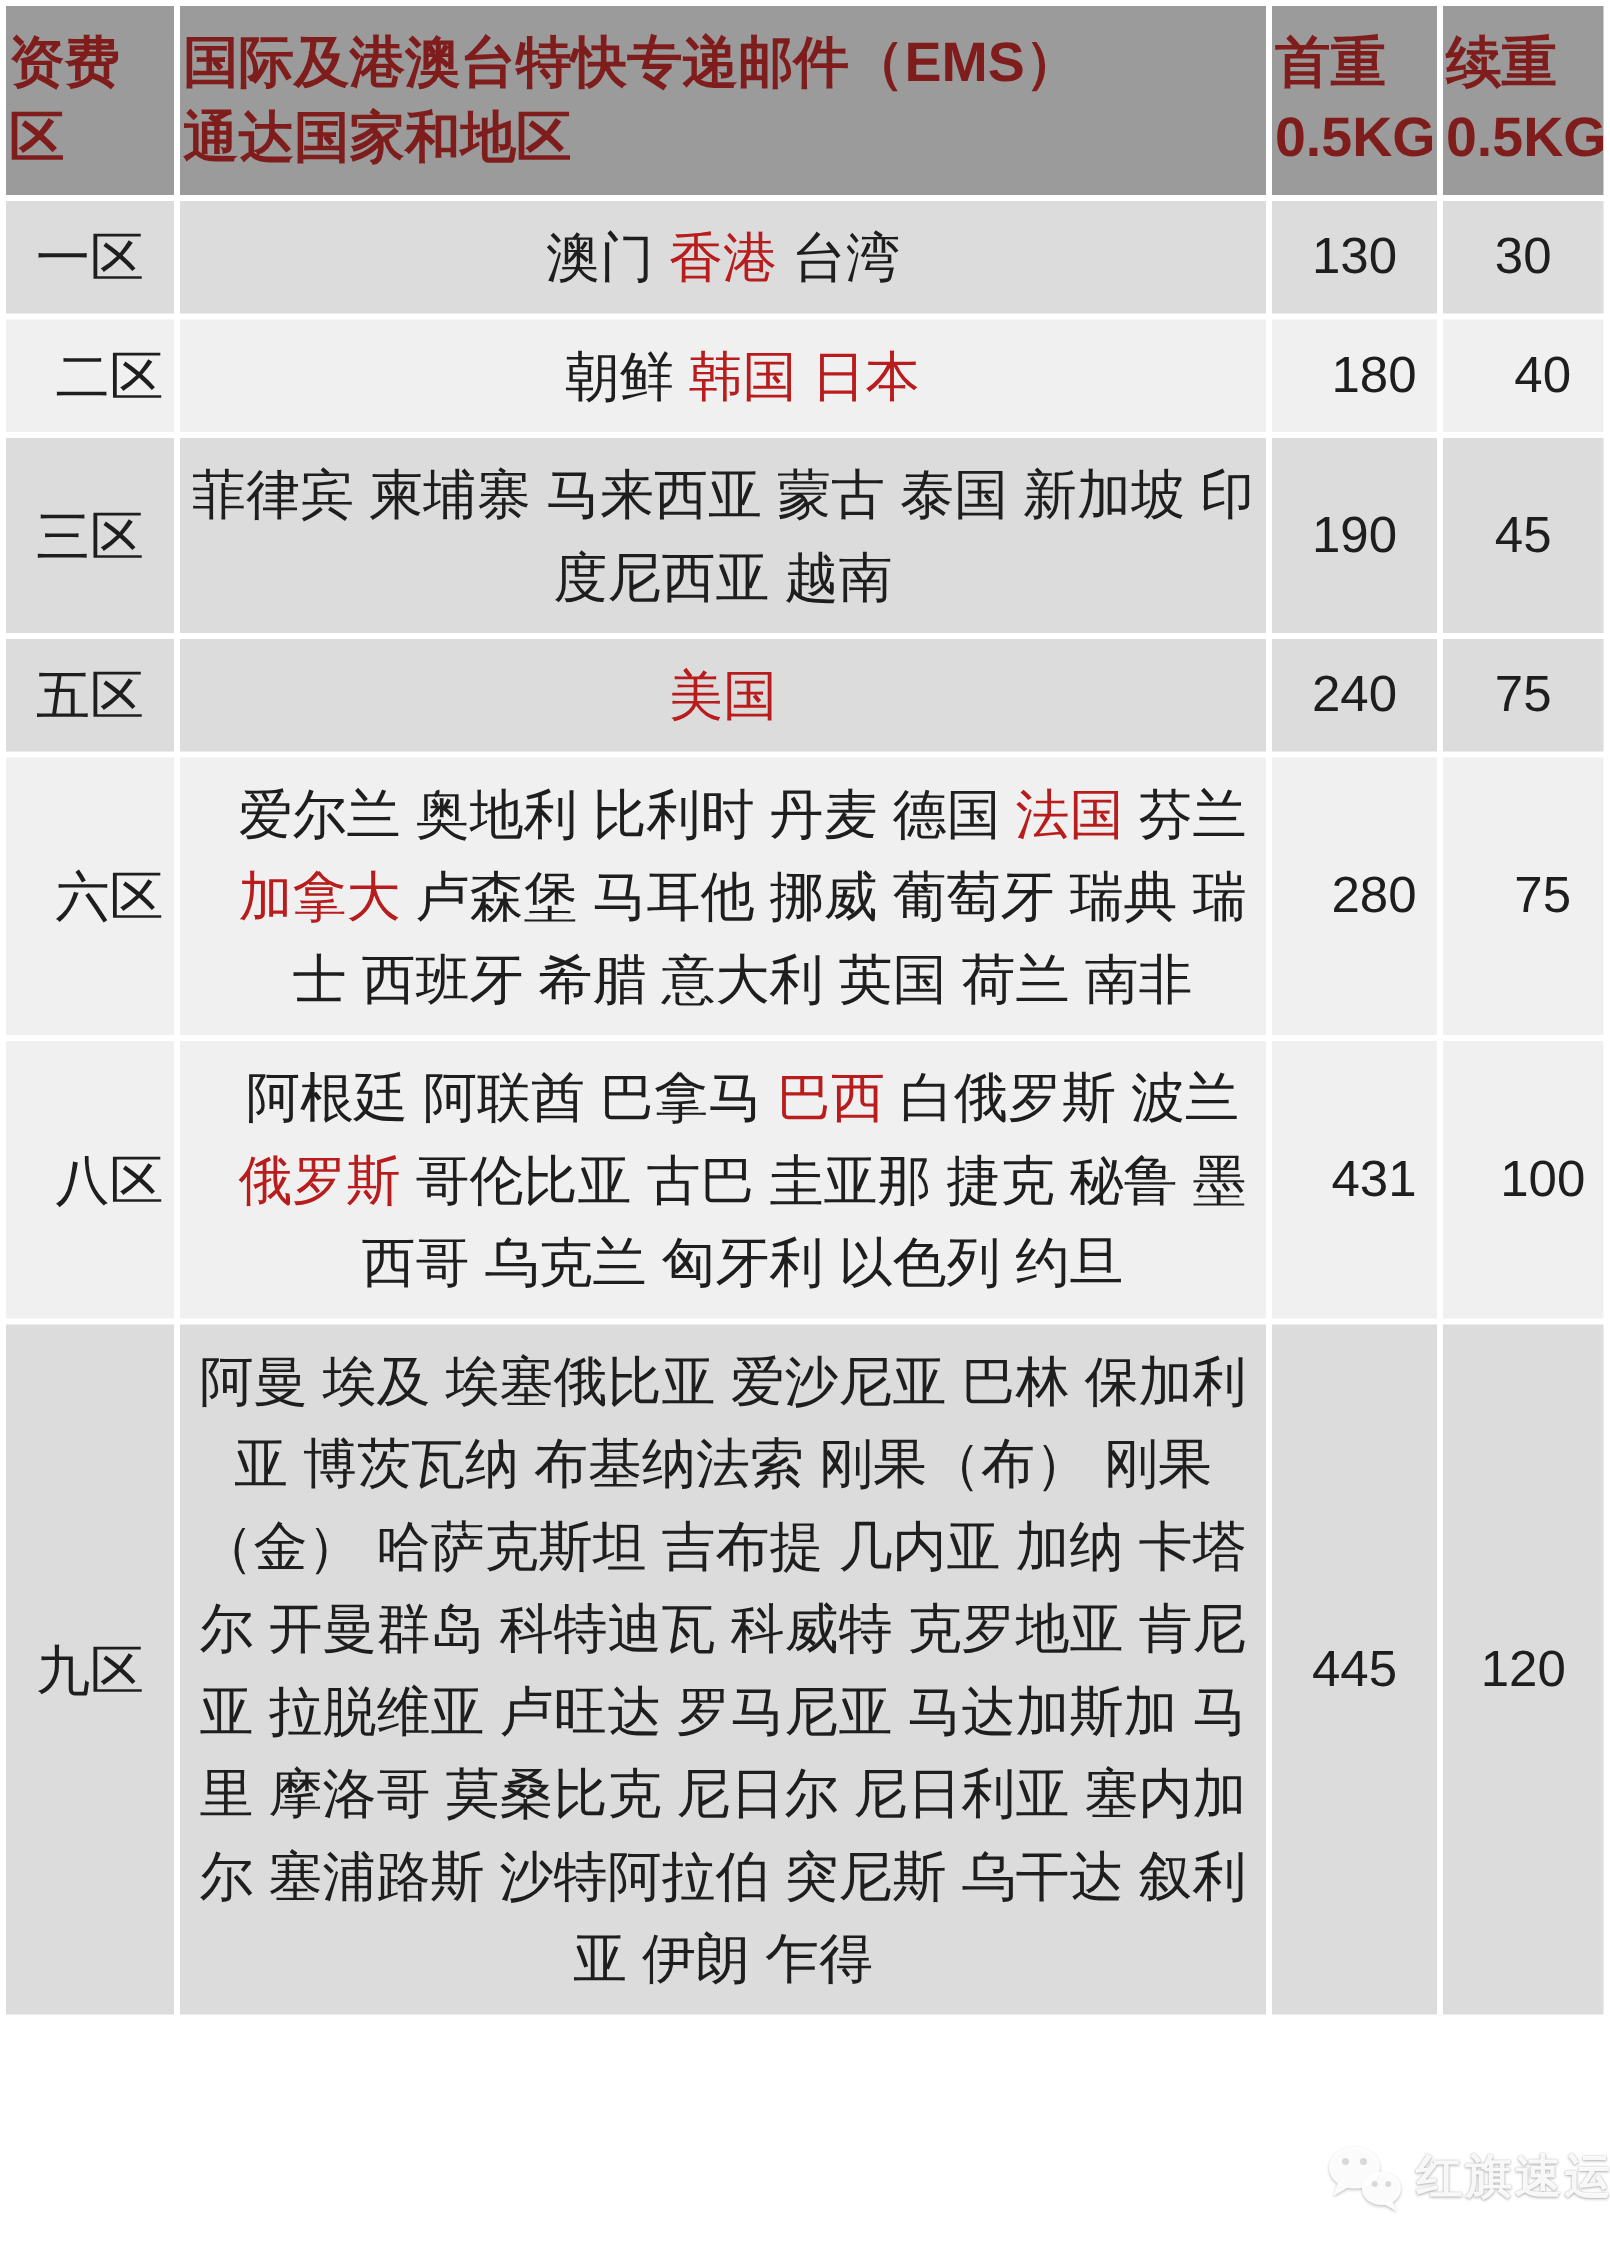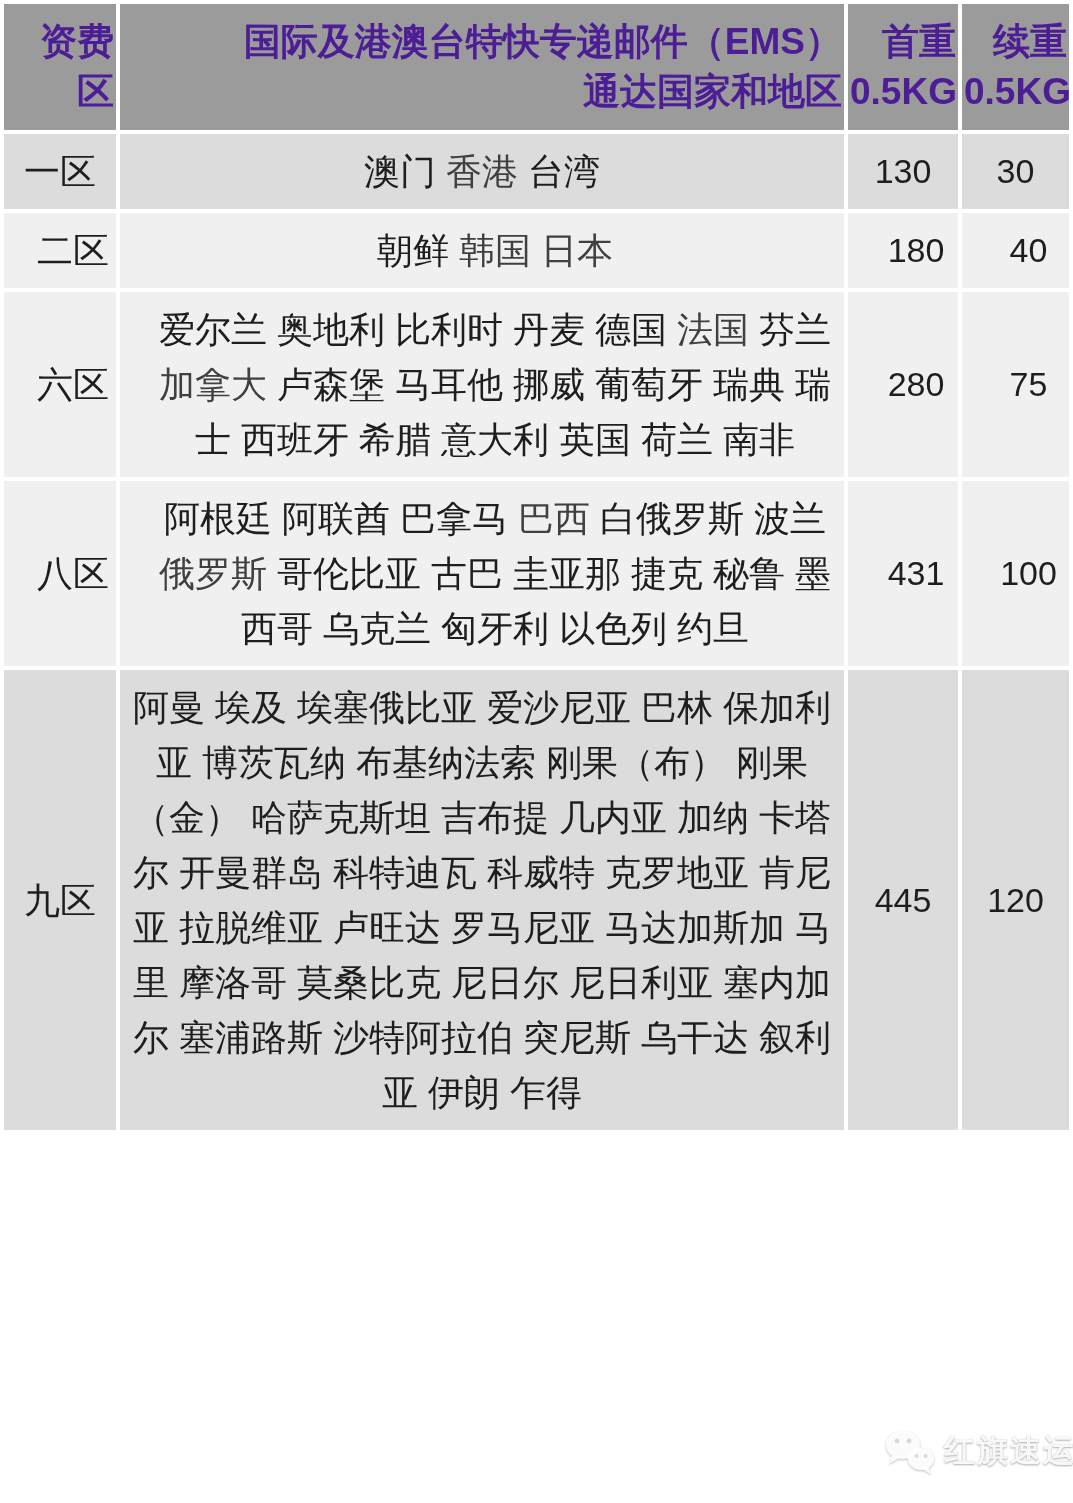--- a/index.html
+++ b/index.html
@@ -25,40 +25,40 @@
     width: 1073px;
     table-layout: fixed;
   }
   col.c-zone { width: 112px; }
   col.c-dest { width: 724px; }
   col.c-first { width: 110px; }
   col.c-add { width: 107px; }
 
   thead th {
     background: #9b9b9b;
-    color: #4c1d95;
+    color: #7f1d1d;
     font-weight: bold;
     font-size: 37px;
     line-height: 50px;
     padding: 13px 2px;
-    text-align: right;
+    text-align: left;
     vertical-align: middle;
   }
   tbody td {
     font-size: 36px;
     line-height: 55px;
     color: #1e1e1e;
     text-align: center;
     vertical-align: middle;
     padding: 10px 6px;
     margin-top: 40px;
   }
   tr.shade-dark td { background: #dcdcdc; }
   tr.shade-light td { background: #f0f0f0; padding-left: 32px; }
-  .red { color: #404040; }
+  .red { color: #b91c1c; }
   td.col-zone { font-size: 36px; }
   td.col-num { font-size: 34px; }
 
   .watermark {
     position: absolute;
     left: 884px;
     top: 1428px;
     display: flex;
     align-items: center;
     gap: 8px;
@@ -113,20 +113,32 @@
           <td class="col-dest"><span>澳门 </span><span class="red">香港</span><span> 台湾</span></td>
           <td class="col-num">130</td>
           <td class="col-num">30</td>
         </tr>
         <tr class="shade-light">
           <td class="col-zone">二区</td>
           <td class="col-dest"><span>朝鲜 </span><span class="red">韩国 日本</span></td>
           <td class="col-num">180</td>
           <td class="col-num">40</td>
         </tr>
+        <tr class="shade-dark">
+          <td class="col-zone">三区</td>
+          <td class="col-dest"><span>菲律宾 柬埔寨 马来西亚 蒙古 泰国 新加坡 印度尼西亚 越南</span></td>
+          <td class="col-num">190</td>
+          <td class="col-num">45</td>
+        </tr>
+        <tr class="shade-dark">
+          <td class="col-zone">五区</td>
+          <td class="col-dest"><span class="red">美国</span></td>
+          <td class="col-num">240</td>
+          <td class="col-num">75</td>
+        </tr>
         <tr class="shade-light">
           <td class="col-zone">六区</td>
           <td class="col-dest"><span>爱尔兰 奥地利 比利时 丹麦 德国 </span><span class="red">法国</span><span> 芬兰 </span><span class="red">加拿大</span><span> 卢森堡 马耳他 挪威 葡萄牙 瑞典 瑞士 西班牙 希腊 意大利 英国 荷兰 南非</span></td>
           <td class="col-num">280</td>
           <td class="col-num">75</td>
         </tr>
         <tr class="shade-light">
           <td class="col-zone">八区</td>
           <td class="col-dest"><span>阿根廷 阿联酋 巴拿马 </span><span class="red">巴西</span><span> 白俄罗斯 波兰 </span><span class="red">俄罗斯</span><span> 哥伦比亚 古巴 圭亚那 捷克 秘鲁 墨西哥 乌克兰 匈牙利 以色列 约旦</span></td>
           <td class="col-num">431</td>

